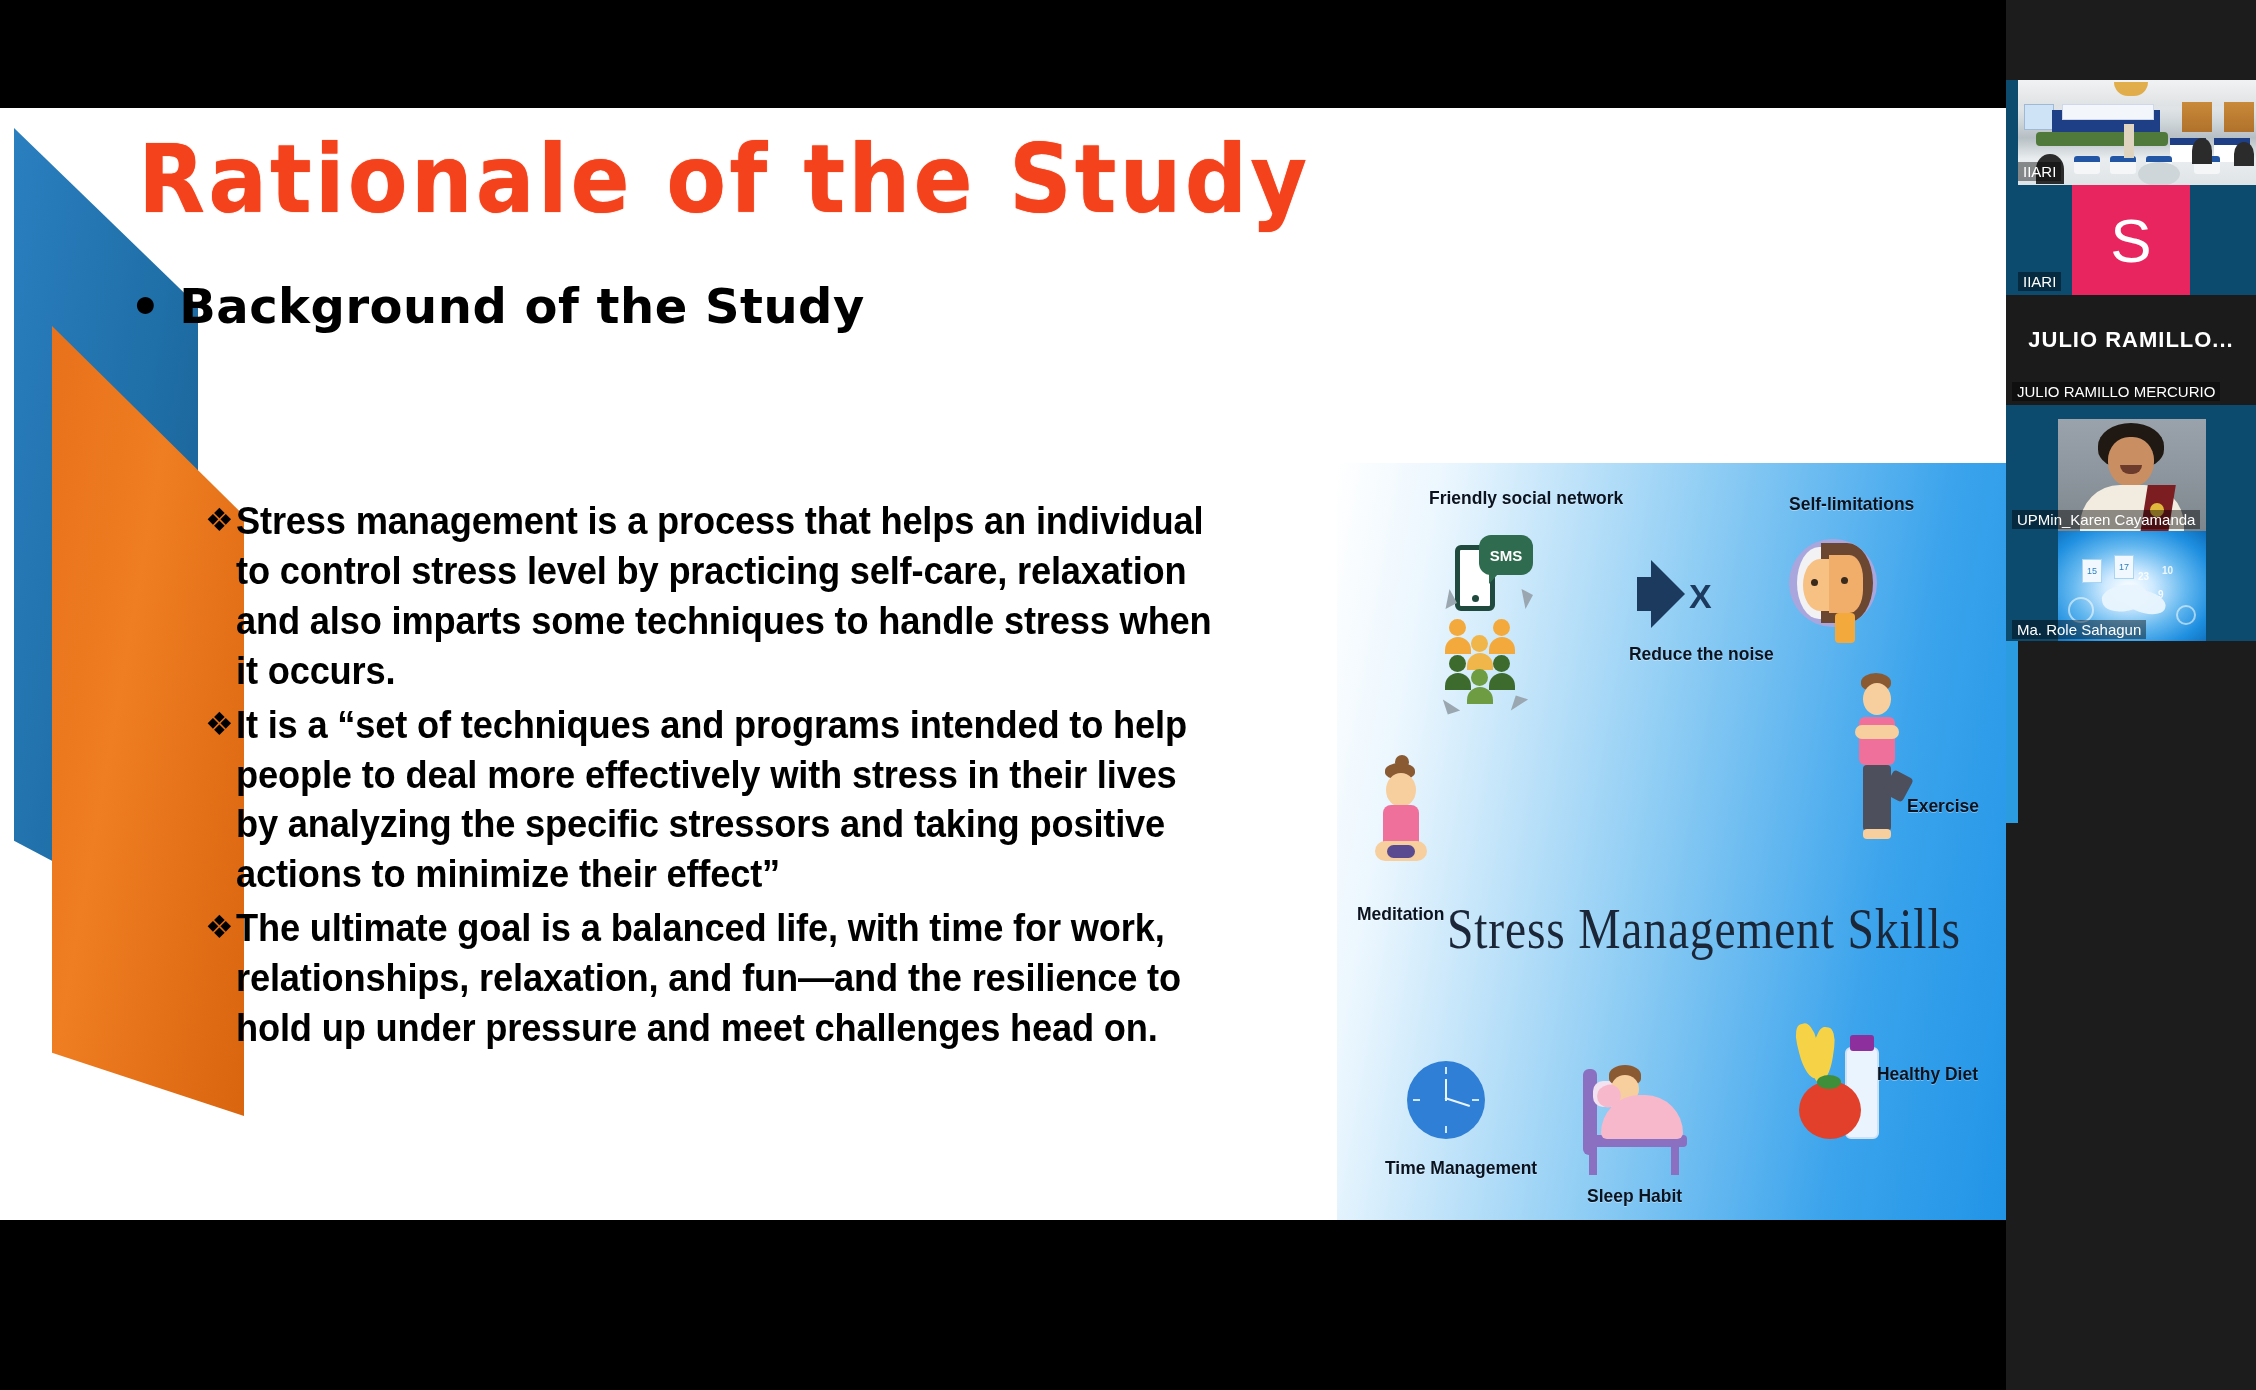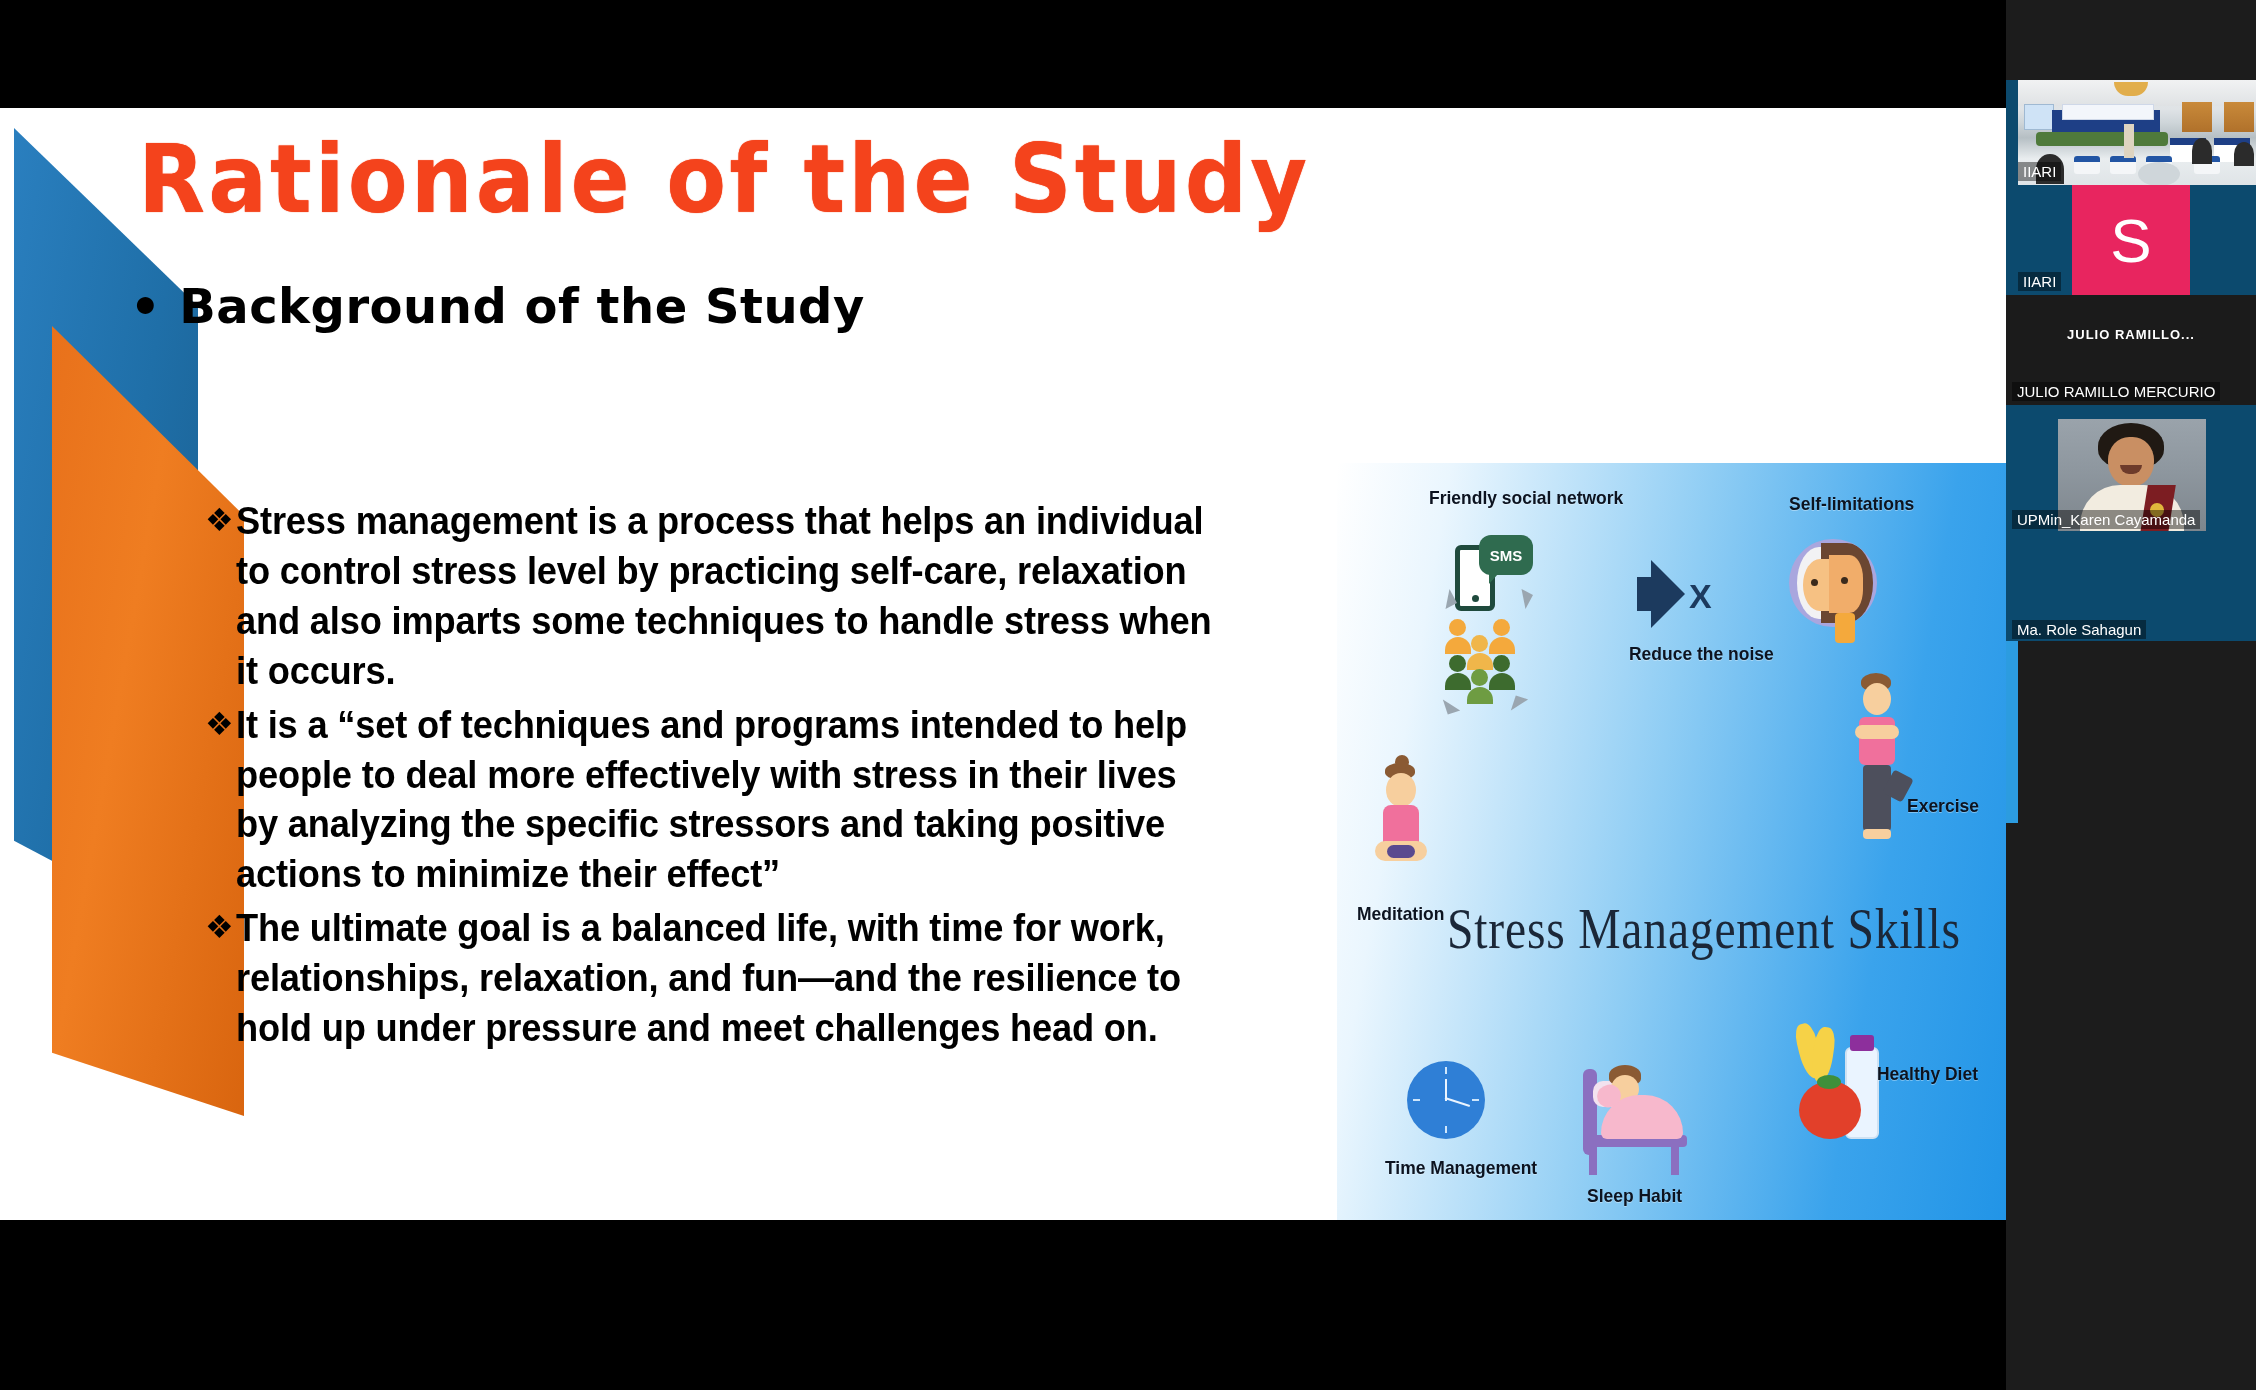--- a/index.html
+++ b/index.html
@@ -217,21 +217,21 @@
   #cell2 .savatar span {
     color:#fff; font-size:62px; font-family:"Liberation Sans", sans-serif;
   }
 
   
   #cell3 { top:295px; height:110px; background:#1b1b1b; }
   #cell3 .bigname {
     position:absolute; left:0; top:32px; width:250px;
     text-align:center; color:#fff;
     font-family:"Liberation Sans", sans-serif;
-    font-size:13px; font-weight:bold; letter-spacing:1px;
+    font-size:22px; font-weight:bold; letter-spacing:1px;
   }
 
   
   #cell4 { top:405px; height:126px; }
   #cell4 .photo {
     position:absolute; left:52px; top:14px; width:148px; height:112px;
     background:linear-gradient(180deg,#9aa3ab 0%, #8e979f 45%, #7e868d 100%);
     overflow:hidden;
   }
   .p-hair{position:absolute;left:40px;top:4px;width:66px;height:46px;background:#201913;border-radius:50% 50% 42% 42%;}
@@ -452,17 +452,28 @@
           <div class="p-face"></div>
           <div class="p-smile"></div>
         <div class="p-shirt"></div>
           <div class="p-sash"></div>
           <div class="p-medal"></div>
       </div>
       <div class="pname" style="left:6px; bottom:2px;">UPMin_Karen Cayamanda</div>
     </div>
 
     <div class="pcell" id="cell5">
+      <div class="photo">
+        <div class="num-card" style="left:24px;top:28px;width:20px;height:24px;">15</div>
+        <div class="num-card" style="left:56px;top:24px;width:20px;height:24px;">17</div>
+        <div class="floatnum" style="left:80px;top:40px;">23</div>
+        <div class="floatnum" style="left:104px;top:34px;">10</div>
+        <div class="floatnum" style="left:100px;top:58px;">9</div>
+        <div class="hand-shape" style="left:44px;top:54px;width:46px;height:26px;transform:rotate(-12deg);"></div>
+        <div class="hand-shape" style="left:66px;top:60px;width:42px;height:22px;transform:rotate(14deg);"></div>
+        <div class="gear-ring" style="left:10px;top:66px;width:26px;height:26px;"></div>
+        <div class="gear-ring" style="left:118px;top:74px;width:20px;height:20px;"></div>
+      </div>
       <div class="pname" style="left:6px; bottom:2px;">Ma. Role Sahagun</div>
     </div>
   </div>
 
 </div>
 
 </body></html>

